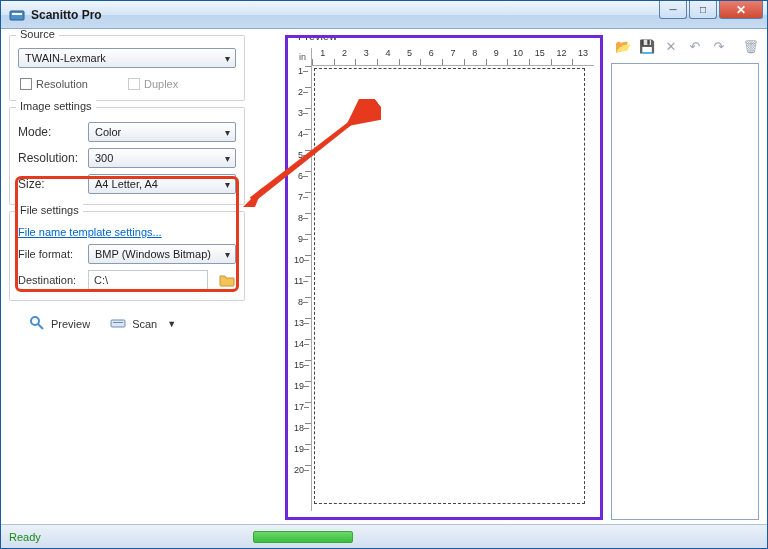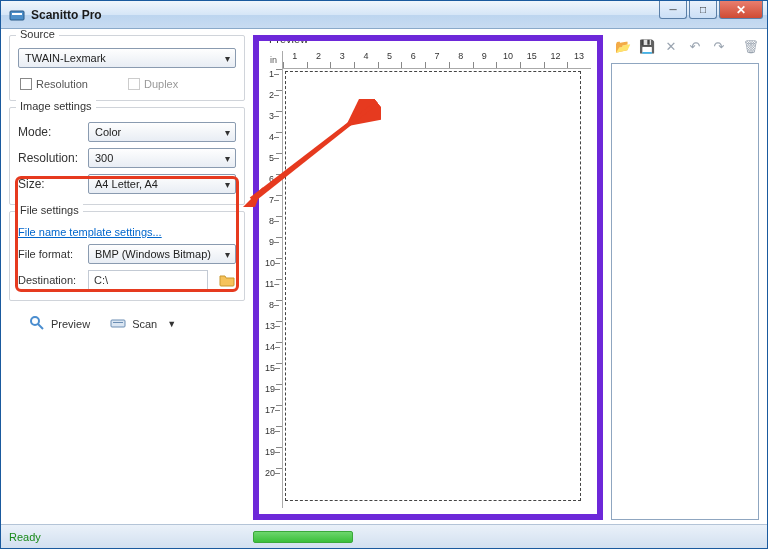--- a/index.html
+++ b/index.html
@@ -42,21 +42,21 @@
 
 .input-field { flex:1; height:20px; border:1px solid #c3cad4; background:#fff; padding:0 5px; display:flex; align-items:center; font-size:11px; color:#333;}
 .folder-icon { width:18px; height:18px; margin-left:4px; display:inline-flex; align-items:center; justify-content:center;}
 
 .action-row { display:flex; gap:20px; padding: 8px 4px 4px 20px; align-items:center;}
 .action-btn { display:flex; align-items:center; gap:6px; font-size:11px; color:#333; cursor:default;}
 .action-btn .chev { font-size:9px; margin-left:4px;}
 
 .preview-panel { flex:1; display:flex; flex-direction:column; }
 .preview-panel .group-title { top:-8px;}
-.preview-group { flex:1; border:6px solid #6d28d9; padding: 10px 6px 6px 6px; position:relative; display:flex; flex-direction:column; overflow:hidden;}
+.preview-group { flex:1; border:3px solid #6d28d9; padding: 10px 6px 6px 6px; position:relative; display:flex; flex-direction:column; overflow:hidden;margin-left:32px;}
 .rulers { position:relative; flex:1; display:flex; flex-direction:column;}
 .ruler-h { height:18px; display:flex; margin-left:18px; border-bottom:1px solid #aaa; background:#fff; }
 .ruler-h .unit { width:18px; font-size:9px; color:#555; text-align:center; border-right:1px solid #aaa; display:flex; align-items:center; justify-content:center; position:absolute; left:0; top:0; height:18px;}
 .ruler-h .tick { flex:1; position:relative; font-size:9px; color:#333; text-align:center;}
 .ruler-h .tick::before { content:""; position:absolute; left:0; bottom:0; height:6px; border-left:1px solid #888;}
 .ruler-body { flex:1; display:flex; }
 .ruler-v { width:18px; border-right:1px solid #aaa;}
 .ruler-v .tick { height:21px; position:relative; font-size:9px; color:#333; padding-right:3px; text-align:right;}
 .ruler-v .tick::before { content:""; position:absolute; right:0; top:0; width:6px; border-top:1px solid #888;}
 .canvas { flex:1; position:relative; background:#fff; }

